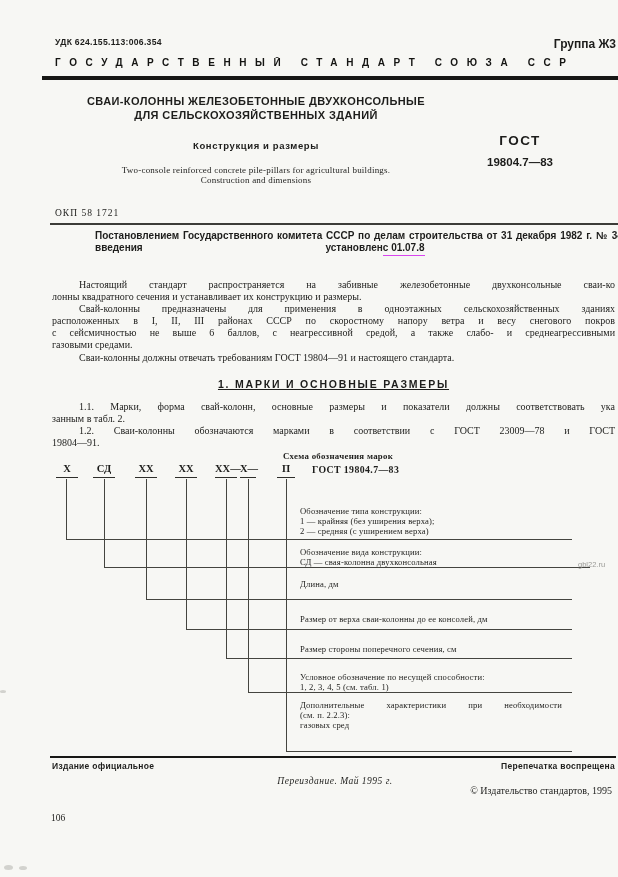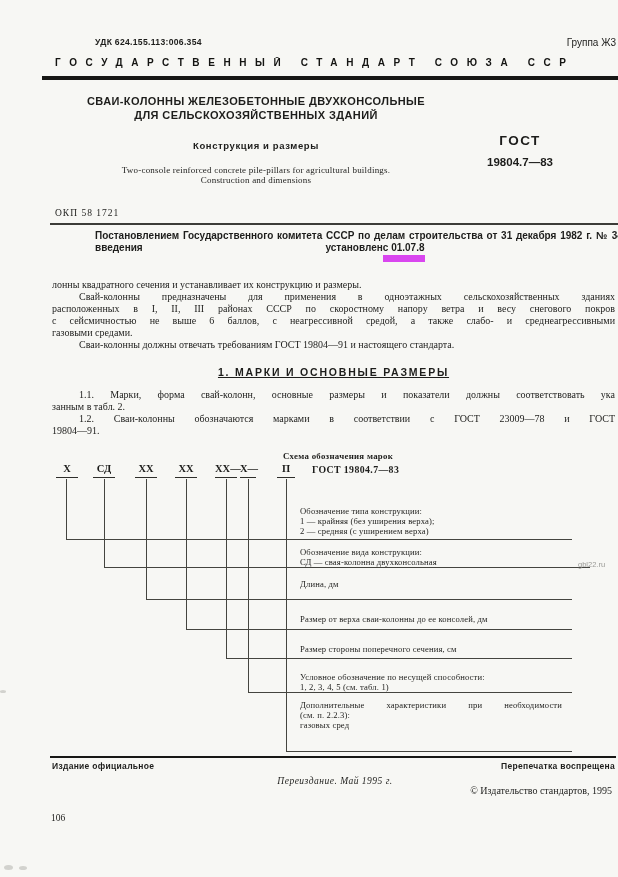--- a/index.html
+++ b/index.html
@@ -7,39 +7,39 @@
     position:relative;
     width:618px;height:877px;
     background:#f7f7f4;
     overflow:hidden;
     font-family:"Liberation Serif", serif;
     color:#1d1d1b;
   }
   .abs{position:absolute;}
   
   .udk{font-family:"Liberation Sans",sans-serif;font-weight:bold;font-size:8.6px;letter-spacing:.3px;}
-  .grp{font-family:"Liberation Sans",sans-serif;font-weight:normal;font-size:10px;}
+  .grp{font-family:"Liberation Sans",sans-serif;font-weight:bold;font-size:12px;}
   .banner{
     font-family:"Liberation Sans",sans-serif;font-weight:bold;
     font-size:10px;letter-spacing:8.6px;white-space:nowrap;color:#141412;
   }
   .rule{background:#171715;}
   .thin{background:#3c3c38;}
   
   .t1{font-family:"Liberation Sans",sans-serif;font-weight:bold;font-size:11px;letter-spacing:.4px;text-align:center;}
   .t2{font-family:"Liberation Sans",sans-serif;font-weight:bold;font-size:9.5px;letter-spacing:.6px;text-align:center;}
   .te{font-size:9px;text-align:center;letter-spacing:.2px;}
   .gost1{font-family:"Liberation Sans",sans-serif;font-weight:bold;font-size:13.5px;letter-spacing:1.5px;text-align:center;}
   .gost2{font-family:"Liberation Sans",sans-serif;font-weight:bold;font-size:11.5px;text-align:center;}
   .okp{font-size:9.5px;letter-spacing:1px;}
   
   .decree{font-family:"Liberation Sans",sans-serif;font-weight:bold;font-size:10px;line-height:12px;padding-left:40px;}
   .jall{text-align:justify;text-align-last:justify;}
   .d2row{display:flex;justify-content:space-between;}
-  .dunder{border-bottom:7px solid #d946ef;padding-bottom:1px;}
+  .dunder{border-bottom:1px solid #d946ef;padding-bottom:1px;}
   
   .body{font-size:10px;line-height:12.1px;}
   .bl{text-align:justify;text-align-last:justify;}
   .be{text-align:left;}
   .ind{padding-left:27px;}
   .sech{font-family:"Liberation Sans",sans-serif;font-weight:bold;font-size:10.5px;letter-spacing:1.8px;text-align:center;text-decoration:underline;}
   
   .schT{font-weight:bold;font-size:8.8px;text-align:center;letter-spacing:.3px;}
   .sym{font-weight:bold;font-size:10.5px;text-align:center;white-space:nowrap;}
   .symu{background:#2e2e2a;height:1px;}
@@ -53,21 +53,21 @@
   .reissue{font-style:italic;font-size:9.5px;letter-spacing:.5px;}
   .copyr{font-size:10px;line-height:12.5px;text-align:right;}
   .pgnum{font-size:9.5px;}
   .smudge{background:#b9b9b4;border-radius:50%;opacity:.6;}
 </style>
 </head>
 <body>
 
 <div class="page">
 
-  <div class="abs udk" style="left:55px;top:37px;margin-left:40px;">УДК 624.155.113:006.354</div>
+  <div class="abs udk" style="left:55px;top:37px;">УДК 624.155.113:006.354</div>
   <div class="abs grp" style="right:2px;top:37px;">Группа Ж3</div>
   <div class="abs banner" style="left:55px;top:57px;width:563px;overflow:hidden;">ГОСУДАРСТВЕННЫЙ СТАНДАРТ СОЮЗА ССР</div>
   <div class="abs rule" style="left:42px;top:76px;width:576px;height:4px;"></div>
 
   <div class="abs t1" style="left:60px;top:95px;width:392px;">СВАИ-КОЛОННЫ ЖЕЛЕЗОБЕТОННЫЕ ДВУХКОНСОЛЬНЫЕ</div>
   <div class="abs t1" style="left:60px;top:109px;width:392px;">ДЛЯ СЕЛЬСКОХОЗЯЙСТВЕННЫХ ЗДАНИЙ</div>
   <div class="abs t2" style="left:60px;top:140px;width:392px;">Конструкция и размеры</div>
   <div class="abs te" style="left:60px;top:165px;width:392px;">Two-console reinforced concrete pile-pillars for agricultural buildings.</div>
   <div class="abs te" style="left:60px;top:175px;width:392px;">Construction and dimensions</div>
   <div class="abs gost1" style="left:465px;top:133px;width:110px;">ГОСТ</div>
@@ -76,20 +76,21 @@
   <div class="abs okp" style="left:55px;top:208px;">ОКП  58 1721</div>
   <div class="abs thin" style="left:50px;top:223px;width:568px;height:2px;"></div>
 
   <div class="abs decree jall" style="left:55px;top:230px;width:560px;">Постановлением Государственного комитета СССР по делам строительства от 31 декабря 1982 г. № 342 срок введения</div>
   <div class="abs decree d2row" style="left:55px;top:242px;width:560px;justify-content:center;">
     <span>установлен</span>
     <span class="dunder">с 01.07.8</span>
   </div>
 
   <div class="abs body" style="left:52px;top:279px;width:563px;">
+    <div class="bl ind">Настоящий стандарт распространяется на забивные железобетонные двухконсольные сваи-ко</div>
     <div class="be">лонны  квадратного сечения и устанавливает  их конструкцию и размеры.</div>
     <div class="bl ind">Свай-колонны  предназначены для  применения в одноэтажных сельскохозяйственных зданиях</div>
     <div class="bl">расположенных в I, II, III районах СССР  по скоростному  напору  ветра и весу  снегового покров</div>
     <div class="bl">с сейсмичностью не выше  6 баллов,  с неагрессивной  средой, а также слабо- и среднеагрессивными</div>
     <div class="be">газовыми средами.</div>
     <div class="be ind">Сваи-колонны должны отвечать требованиям  ГОСТ 19804—91 и настоящего стандарта.</div>
     <div class="sech" style="margin:14px 0 11px 0;">1. МАРКИ И ОСНОВНЫЕ РАЗМЕРЫ</div>
     <div class="bl ind">1.1. Марки, форма свай-колонн, основные размеры  и  показатели должны соответствовать ука</div>
     <div class="be">занным в табл. 2.</div>
     <div class="bl ind">1.2. Сваи-колонны обозначаются марками в соответствии  с  ГОСТ  23009—78  и  ГОСТ</div>

